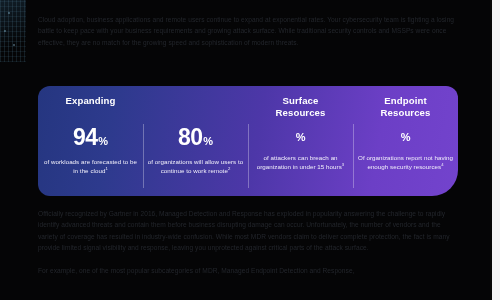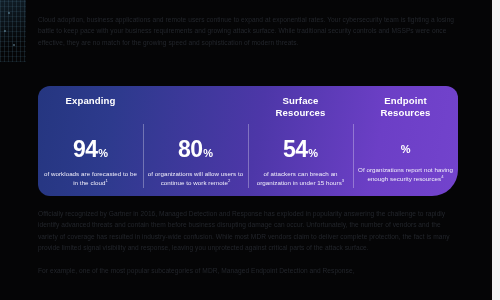--- a/index.html
+++ b/index.html
@@ -107,21 +107,21 @@
     color: #ffffff;
     font-size: 9.6px;
     font-weight: bold;
     line-height: 12px;
     text-align: center;
     letter-spacing: 0.1px;
     min-height: 26px;
   }
   .stat-heading .line2 { display: block; }
   .stat-value {
-    margin-top: 16px;
+    margin-top: 4px;
     color: #ffffff;
     font-weight: bold;
     font-size: 23px;
     line-height: 25px;
     letter-spacing: -0.4px;
     display: flex;
     align-items: baseline;
   }
   .stat-value .pct {
     font-size: 11px;
@@ -187,21 +187,20 @@
           <span>of organizations will allow users to continue to work remote</span><sup>2</sup>
         </div>
       </div>
 
       <div class="stat-col">
         <div class="stat-heading">
           <span>Surface</span>
           <span class="line2">Resources</span>
         </div>
         <div class="stat-value">
-          <span>54</span>
           <span class="pct">%</span>
         </div>
         <div class="stat-desc">
           <span>of attackers can breach an organization in under 15 hours</span><sup>3</sup>
         </div>
       </div>
 
       <div class="stat-col">
         <div class="stat-heading">
           <span>Endpoint</span>

